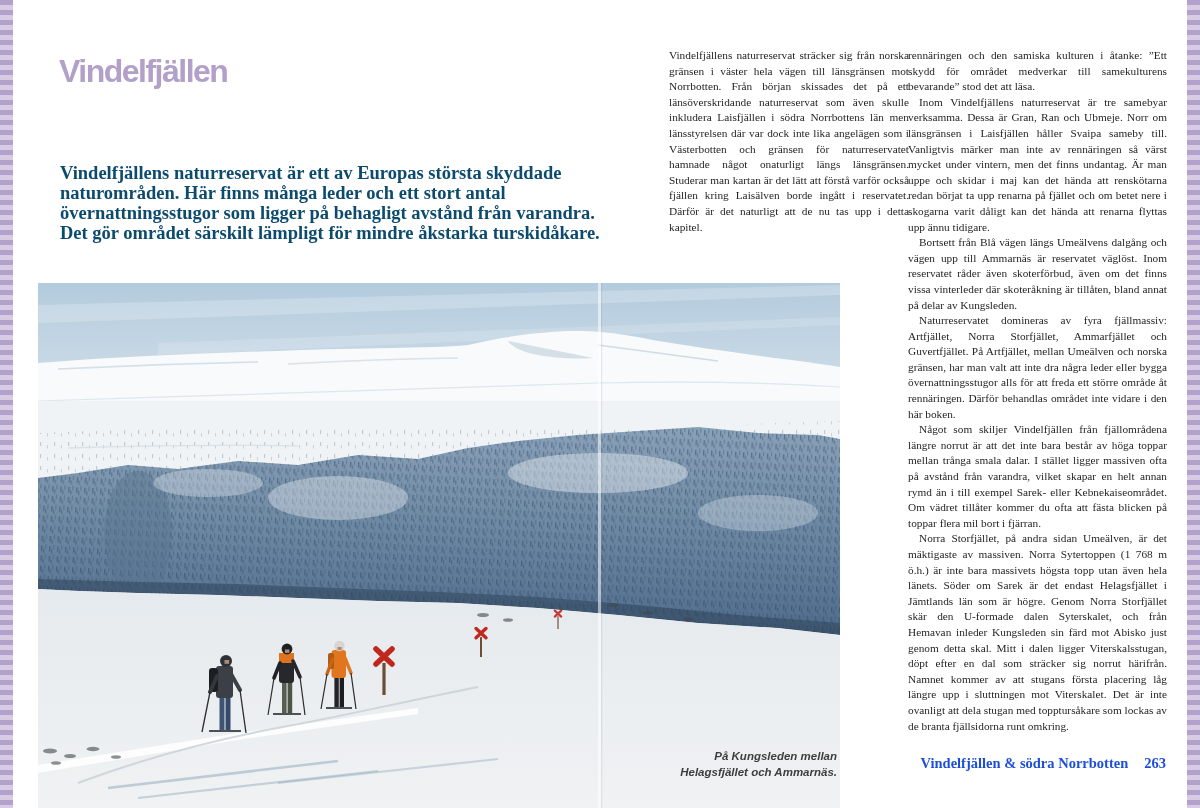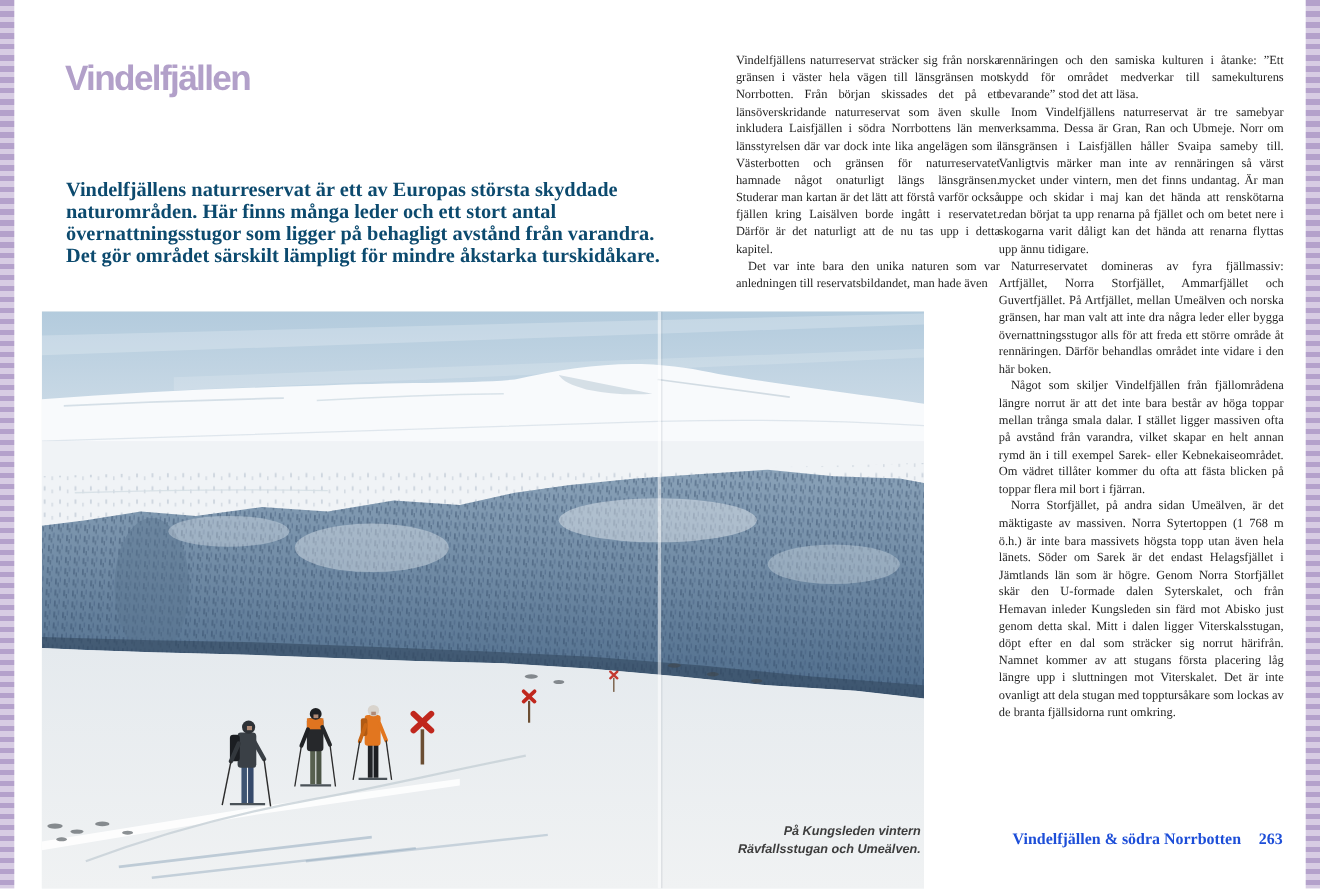--- a/index.html
+++ b/index.html
@@ -209,33 +209,33 @@
       <g transform="translate(520,346) scale(0.4)" opacity="0.9">
         <rect x="-1.6" y="-32" width="3.2" height="32" fill="#6b4e33"></rect>
         <path d="M-8,-46 L8,-31 M8,-46 L-8,-31" stroke="#c0271d" stroke-width="5.5" stroke-linecap="round"></path>
       </g>
 
       <rect x="560" y="0" width="3" height="525" fill="#ffffff" opacity="0.55"></rect>
       <rect x="563" y="0" width="1.2" height="525" fill="#6d7a86" opacity="0.15"></rect>
     </svg>
 
     <div id="photo-caption">
-      <p>På Kungsleden vintern</p>
-      <p>Rävfallsstugan och Umeälven.</p>
+      <p>På Kungsleden mellan</p>
+      <p>Helagsfjället och Ammarnäs.</p>
     </div>
   </div>
 
   <div class="col" id="col1" style="left:651px;top:48px;width:240px;margin-left:18px;">
     <p class="body-p">Vindelfjällens naturreservat sträcker sig från norska gränsen i väster hela vägen till länsgränsen mot Norrbotten. Från början skissades det på ett länsöverskridande naturreservat som även skulle inkludera Laisfjällen i södra Norrbottens län men länsstyrelsen där var dock inte lika angelägen som i Västerbotten och gränsen för naturreservatet hamnade något onaturligt längs länsgränsen. Studerar man kartan är det lätt att förstå varför också fjällen kring Laisälven borde ingått i reservatet. Därför är det naturligt att de nu tas upp i detta kapitel.</p>
-    <p class="body-p indent">Det var inte bara den unika naturen som var anledningen till reservatsbildandet, man hade även</p>
   </div>
 
   <div class="col" id="col2" style="left:908px;top:48px;width:259px;">
     <p class="body-p">rennäringen och den samiska kulturen i åtanke: ”Ett skydd för området medverkar till samekulturens bevarande” stod det att läsa.</p>
     <p class="body-p indent">Inom Vindelfjällens naturreservat är tre samebyar verksamma. Dessa är Gran, Ran och Ubmeje. Norr om länsgränsen i Laisfjällen håller Svaipa sameby till. Vanligtvis märker man inte av rennäringen så värst mycket under vintern, men det finns undantag. Är man uppe och skidar i maj kan det hända att renskötarna redan börjat ta upp renarna på fjället och om betet nere i skogarna varit dåligt kan det hända att renarna flyttas upp ännu tidigare.</p>
+    <p class="body-p indent">Bortsett från Blå vägen längs Umeälvens dalgång och vägen upp till Ammarnäs är reservatet väglöst. Inom reservatet råder även skoterförbud, även om det finns vissa vinterleder där skoteråkning är tillåten, bland annat på delar av Kungsleden.</p>
     <p class="body-p indent">Naturreservatet domineras av fyra fjällmassiv: Artfjället, Norra Storfjället, Ammarfjället och Guvertfjället. På Artfjället, mellan Umeälven och norska gränsen, har man valt att inte dra några leder eller bygga övernattningsstugor alls för att freda ett större område åt rennäringen. Därför behandlas området inte vidare i den här boken.</p>
     <p class="body-p indent">Något som skiljer Vindelfjällen från fjällområdena längre norrut är att det inte bara består av höga toppar mellan trånga smala dalar. I stället ligger massiven ofta på avstånd från varandra, vilket skapar en helt annan rymd än i till exempel Sarek- eller Kebnekaiseområdet. Om vädret tillåter kommer du ofta att fästa blicken på toppar flera mil bort i fjärran.</p>
     <p class="body-p indent">Norra Storfjället, på andra sidan Umeälven, är det mäktigaste av massiven. Norra Sytertoppen (1 768 m ö.h.) är inte bara massivets högsta topp utan även hela länets. Söder om Sarek är det endast Helagsfjället i Jämtlands län som är högre. Genom Norra Storfjället skär den U-formade dalen Syterskalet, och från Hemavan inleder Kungsleden sin färd mot Abisko just genom detta skal. Mitt i dalen ligger Viterskalsstugan, döpt efter en dal som sträcker sig norrut härifrån. Namnet kommer av att stugans första placering låg längre upp i sluttningen mot Viterskalet. Det är inte ovanligt att dela stugan med topptursåkare som lockas av de branta fjällsidorna runt omkring.</p>
   </div>
 
   <div id="page-footer">
     <span>Vindelfjällen &amp; södra Norrbotten</span><span class="pagenum">263</span>
   </div>
 
 </div>

